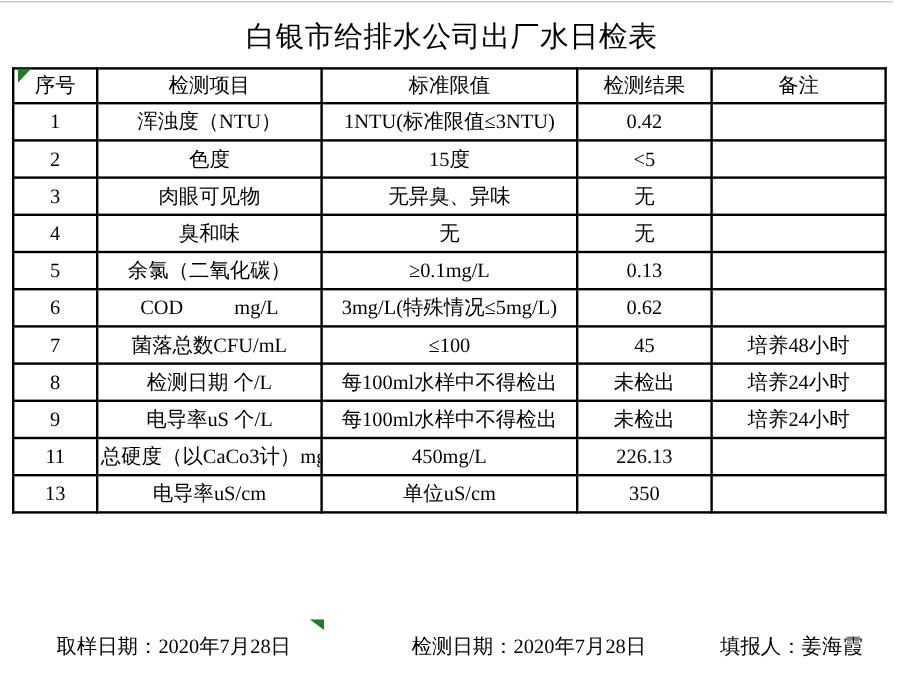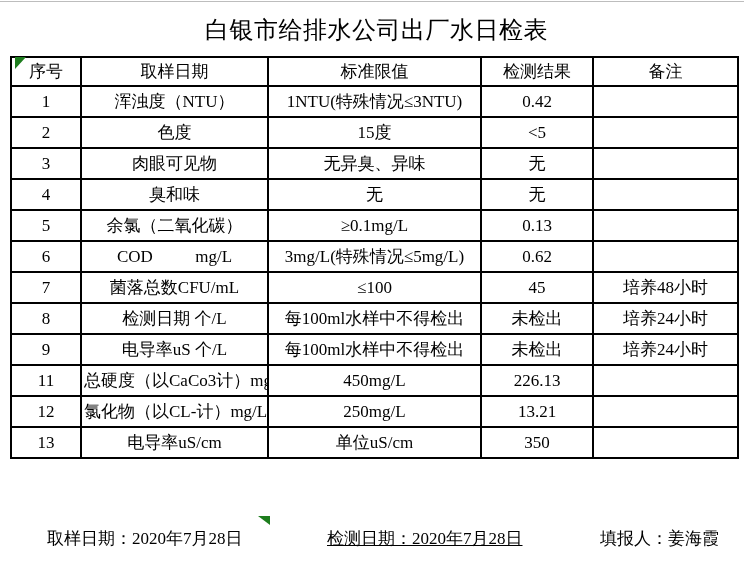--- a/index.html
+++ b/index.html
@@ -46,21 +46,21 @@
   .col-result{width:112px;}
   .col-remark{width:145px;}
   .tri{position:absolute;display:block;}
   .tri-topleft{left:15px;top:57px;}
   .tri-bottom{left:258px;top:516px;}
   .footer-span{
     position:absolute;top:527px;
     font-size:17px;white-space:nowrap;
   }
   .f-sampling{left:47px;font-family:Liberation Serif, serif;}
-  .f-testing{left:327px;text-decoration:underline;}
+  .f-testing{left:343px;}
   .f-reporter{left:600px;}
 </style>
 </head>
 <body>
 
 <div class="canvas">
 
   <div class="topline"></div>
 
   <div class="title">白银市给排水公司出厂水日检表</div>
@@ -69,31 +69,31 @@
     <colgroup>
       <col class="col-no">
       <col class="col-item">
       <col class="col-limit">
       <col class="col-result">
       <col class="col-remark">
     </colgroup>
     <thead>
       <tr>
           <th>序号</th>
-          <th>取样日期</th>
+          <th>检测项目</th>
           <th>标准限值</th>
           <th>检测结果</th>
           <th>备注</th>
         </tr>
     </thead>
     <tbody>
         <tr>
           <td>1</td>
           <td>浑浊度（NTU）</td>
-          <td>1NTU(特殊情况≤3NTU)</td>
+          <td>1NTU(标准限值≤3NTU)</td>
           <td>0.42</td>
           <td></td>
         </tr>
         <tr>
           <td>2</td>
           <td>色度</td>
           <td>15度</td>
           <td>&lt;5</td>
           <td></td>
         </tr>
@@ -147,27 +147,20 @@
           <td>培养24小时</td>
         </tr>
         <tr>
           <td>11</td>
           <td>总硬度（以CaCo3计）mg/L</td>
           <td>450mg/L</td>
           <td>226.13</td>
           <td></td>
         </tr>
         <tr>
-          <td>12</td>
-          <td>氯化物（以CL-计）mg/L</td>
-          <td>250mg/L</td>
-          <td>13.21</td>
-          <td></td>
-        </tr>
-        <tr>
           <td>13</td>
           <td>电导率uS/cm</td>
           <td>单位uS/cm</td>
           <td>350</td>
           <td></td>
         </tr>
       </tbody>
   </table>
 
   <svg class="tri tri-topleft" width="11" height="12">

